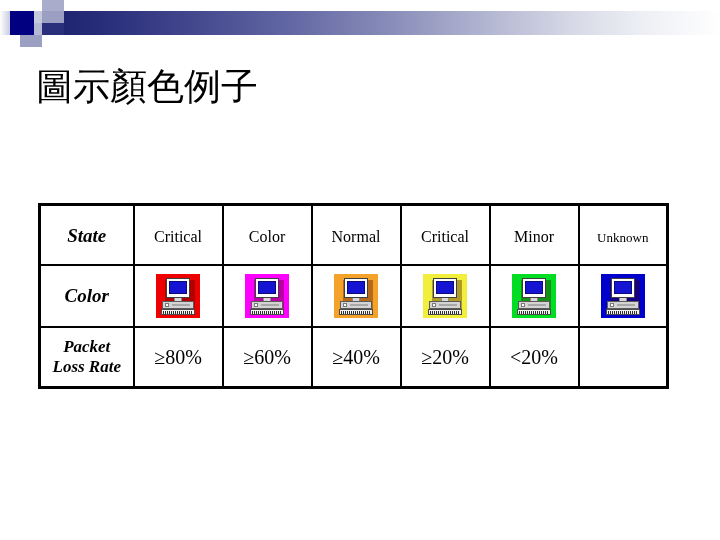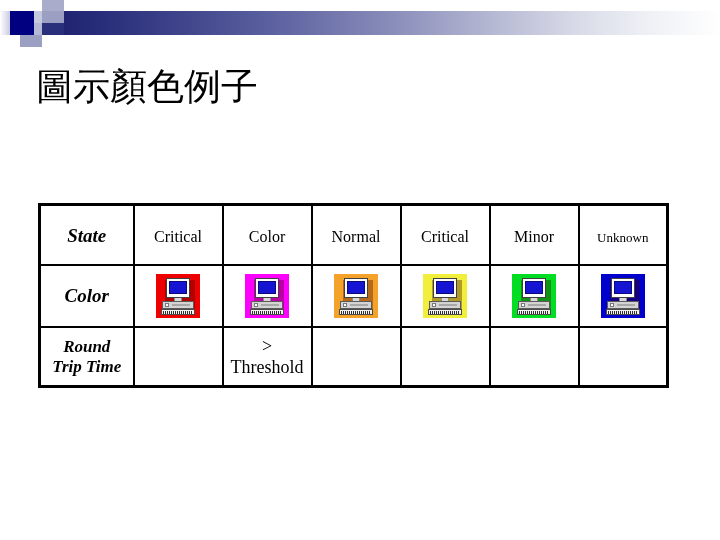--- a/index.html
+++ b/index.html
@@ -334,32 +334,29 @@
             <span class="mon-neck"></span>
             <span class="base"></span>
             <span class="base-slot"></span>
             <span class="base-line"></span>
             <span class="kbd"></span>
             <span class="kbd-keys"></span>
           </span>
         </td>
       </tr>
 
-
-      <tr class="row-rtt">
-        <td>
-          <div class="lbl twoline">Round</div>
-          <div class="lbl twoline">Trip Time</div>
-        </td>
-        <td></td>
-        <td>
-          <div>&gt;</div>
-          <div>Threshold</div>
-        </td>
-        <td></td>
-        <td></td>
-        <td></td>
+      <tr class="row-plr">
+        <td>
+          <div class="lbl twoline">Packet</div>
+          <div class="lbl twoline">Loss Rate</div>
+        </td>
+        <td>≥80%</td>
+        <td>≥60%</td>
+        <td>≥40%</td>
+        <td>≥20%</td>
+        <td>&lt;20%</td>
         <td></td>
       </tr>
+
 
     </tbody>
   </table>
 </div>
 
 </body></html>

